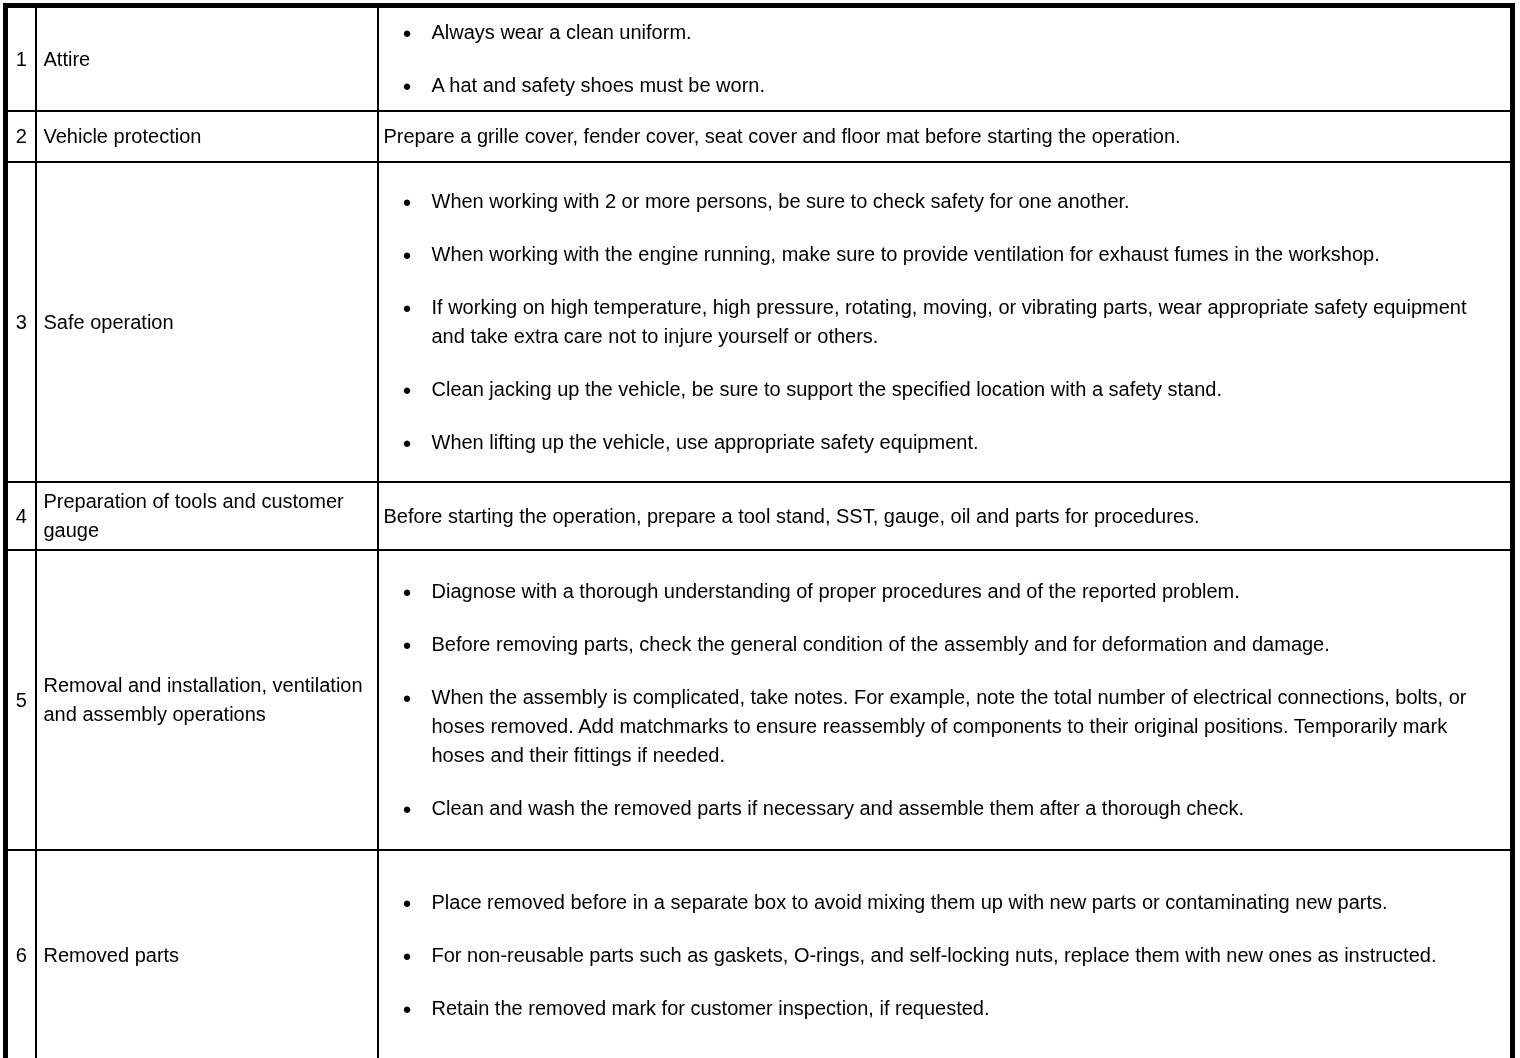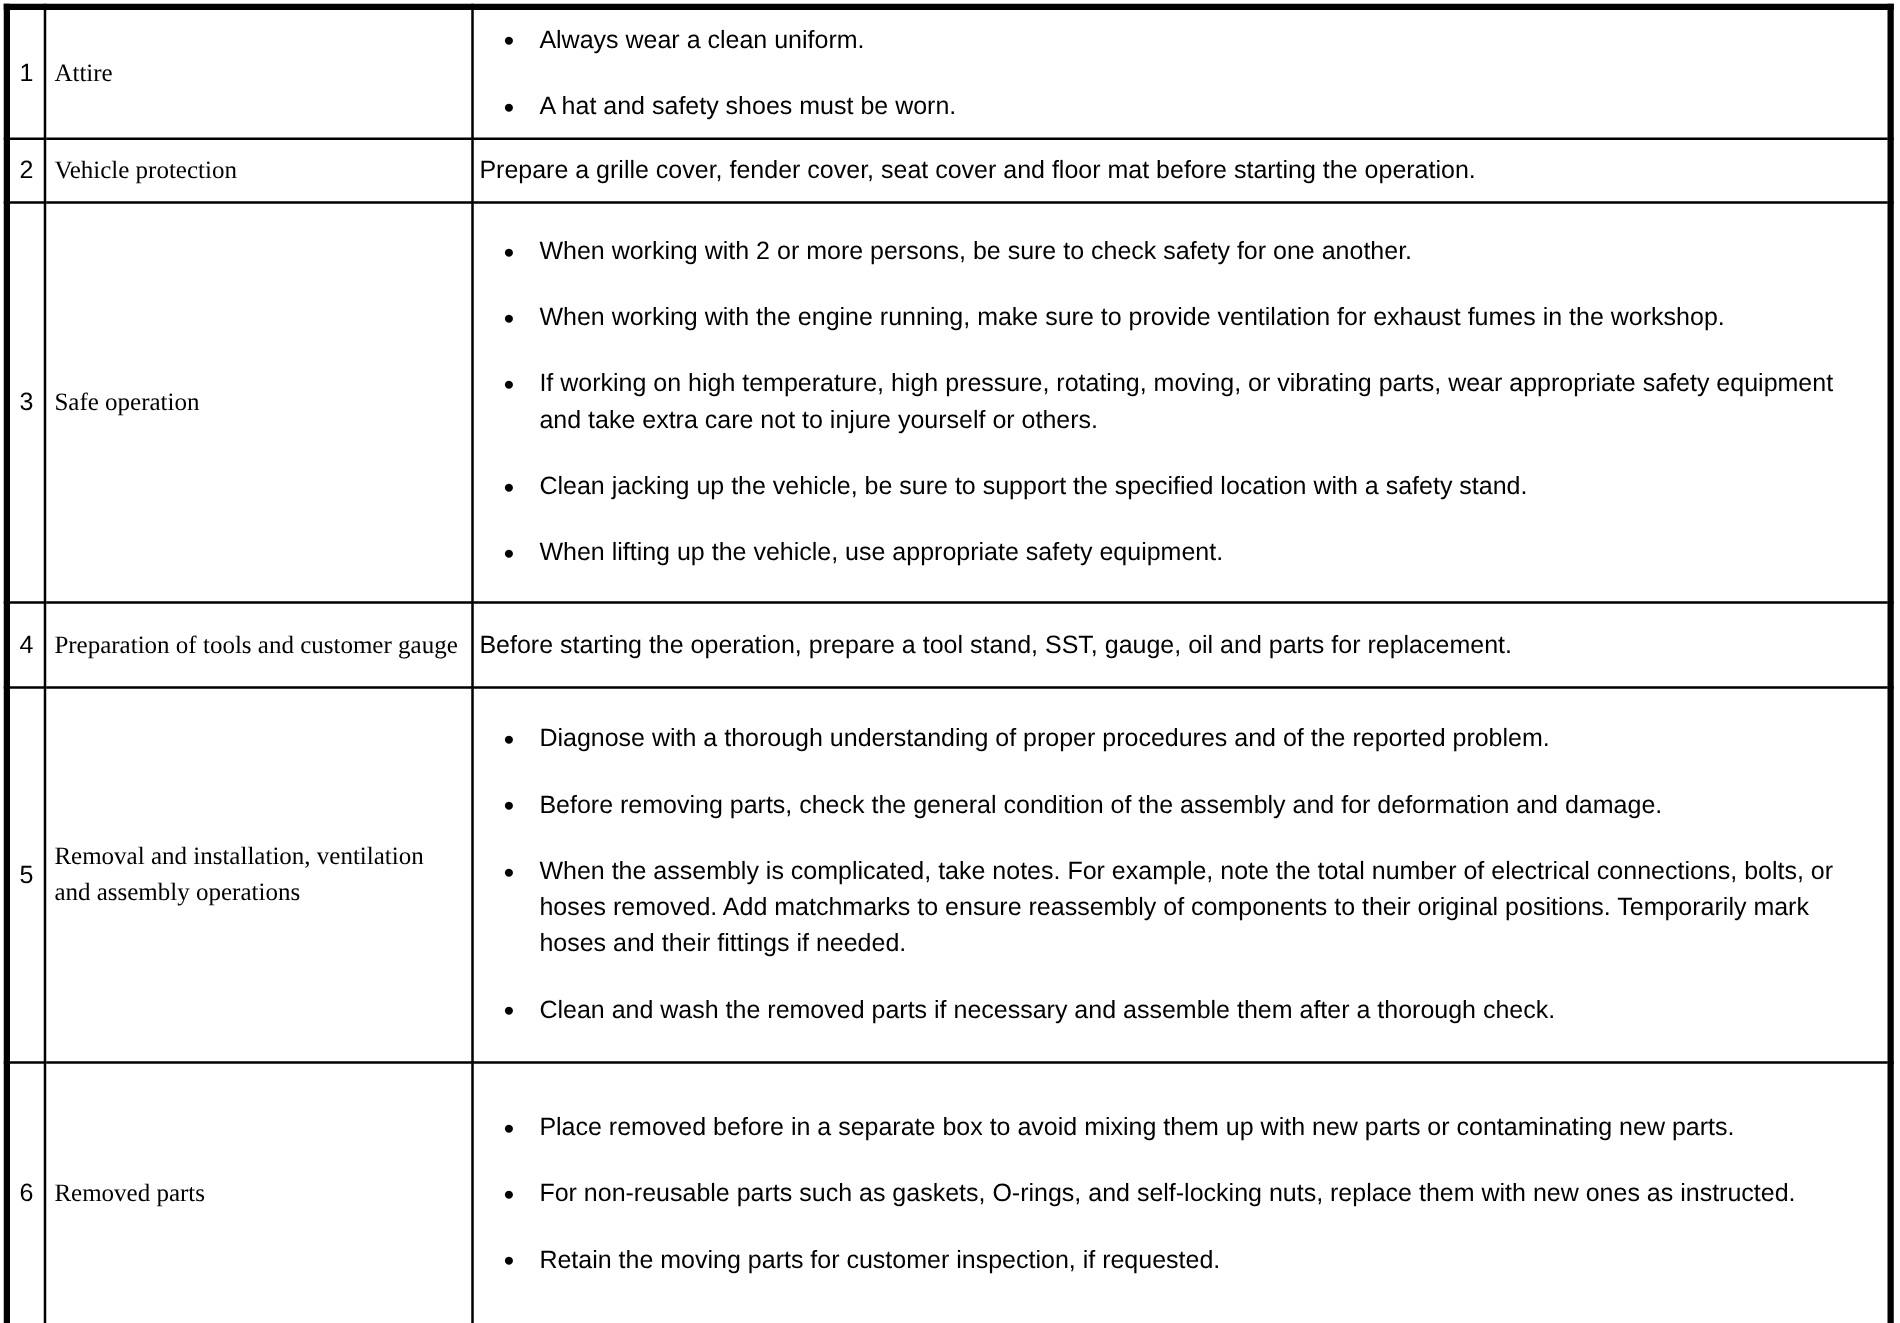--- a/index.html
+++ b/index.html
@@ -40,21 +40,20 @@
   tr:nth-of-type(4) td { height: 68px; }
   tr:nth-of-type(5) td { height: 300px; }
   tr:nth-of-type(6) td { height: 212px; }
 
   td.col-num {
     text-align: center;
     padding: 0 2px;
   }
   td.col-title {
     padding: 4px 8px 4px 7px;
-    font-family: Liberation Serif, serif;
   }
   td.col-content {
     padding: 10px 10px 10px 4px;
   }
   .item {
     margin: 0 0 24px 0;
   }
   .item:last-child {
     margin-bottom: 0;
   }
@@ -132,21 +131,21 @@
             <div class="item bulleted">
               <span class="bullet">●</span>
               <span class="item-text">When lifting up the vehicle, use appropriate safety equipment.</span>
             </div>
           </td>
   </tr>
         <tr>
     <td class="col-num">4</td>
     <td class="col-title">Preparation of tools and customer gauge</td>
     <td class="col-content">
-            <div class="item plain"><span class="item-text">Before starting the operation, prepare a tool stand, SST, gauge, oil and parts for replacement.</span></div>
+            <div class="item plain"><span class="item-text">Before starting the operation, prepare a tool stand, SST, gauge, oil and parts for procedures.</span></div>
           </td>
   </tr>
         <tr>
     <td class="col-num">5</td>
     <td class="col-title">Removal and installation, ventilation and assembly operations</td>
     <td class="col-content">
             <div class="item bulleted">
               <span class="bullet">●</span>
               <span class="item-text">Diagnose with a thorough understanding of proper procedures and of the reported problem.</span>
             </div>
@@ -171,19 +170,19 @@
             <div class="item bulleted">
               <span class="bullet">●</span>
               <span class="item-text">Place removed before in a separate box to avoid mixing them up with new parts or contaminating new parts.</span>
             </div>
             <div class="item bulleted">
               <span class="bullet">●</span>
               <span class="item-text">For non-reusable parts such as gaskets, O-rings, and self-locking nuts, replace them with new ones as instructed.</span>
             </div>
             <div class="item bulleted">
               <span class="bullet">●</span>
-              <span class="item-text">Retain the moving parts for customer inspection, if requested.</span>
+              <span class="item-text">Retain the removed mark for customer inspection, if requested.</span>
             </div>
           </td>
   </tr>
       </tbody>
   </table>
 </div>
 
 </body></html>

